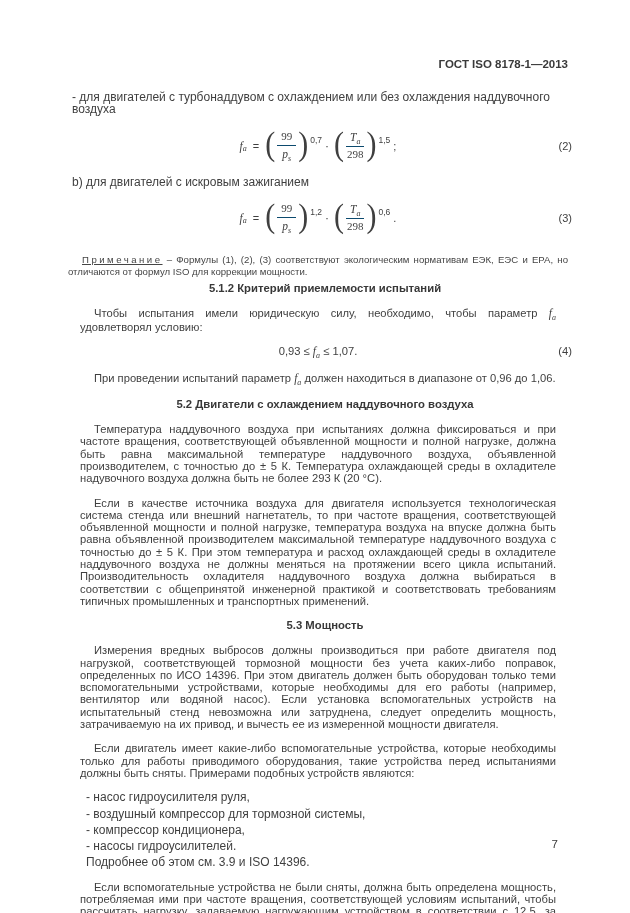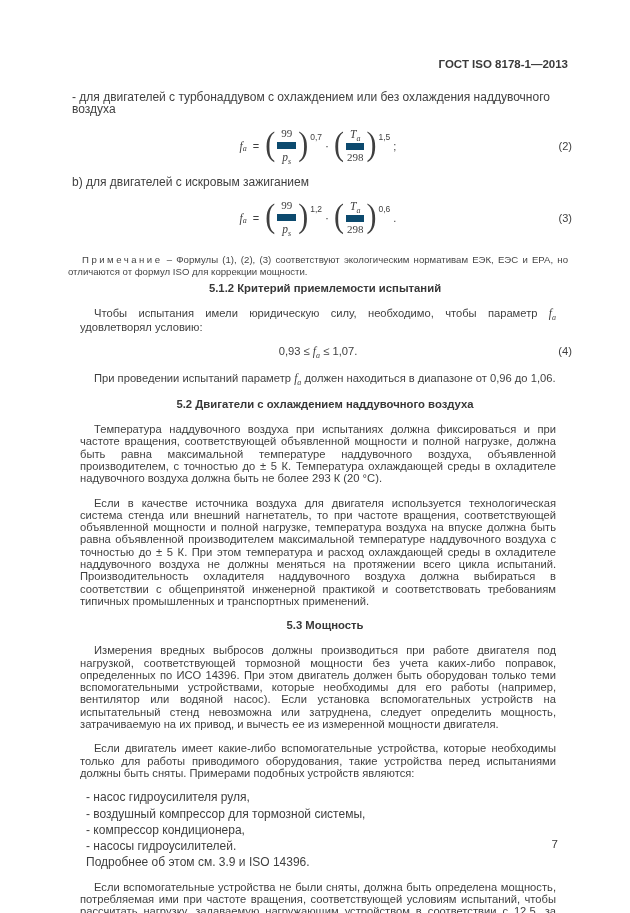--- a/index.html
+++ b/index.html
@@ -65,42 +65,42 @@
     transform:scaleY(1.1);
     position:relative;top:-2px;
     color:#3f3f3f;
   }
   .mfrac{
     display:inline-flex;flex-direction:column;align-items:center;
     margin:0 2px;
     font-family:"Liberation Serif",serif;
     font-size:11px;line-height:1.25;
   }
-  .mfrac .fnum{border-bottom:7px solid #0c4a6e;padding:0 4px 1px 4px;}
+  .mfrac .fnum{border-bottom:1px solid #0c4a6e;padding:0 4px 1px 4px;}
   .mfrac .fden{padding-top:1px;}
   .expsup{font-size:8.5px;align-self:flex-start;position:relative;top:5px;left:2px;}
   .eqtail{margin-left:5px;font-size:11px;}
   
   .cond-line{
     position:relative;
     text-align:center;
     font-size:11.2px;line-height:12.3px;
     margin:7px 0;
   }
   .cond-num{position:absolute;right:-4px;top:0;}
   
   .note{
     margin-top:10px;
     font-size:9.6px;
     line-height:12px;
     text-align:justify;
     text-indent:14px;
     color:#454545;
   }
-  .note-label{letter-spacing:2.5px;}
+  .note-label{letter-spacing:2.5px;text-decoration:underline;}
   .page-number{
     position:absolute;
     right:72px;top:838px;
     font-size:11.5px;
     color:#3a3a3a;
   }
 </style>
 </head>
 <body>
 

